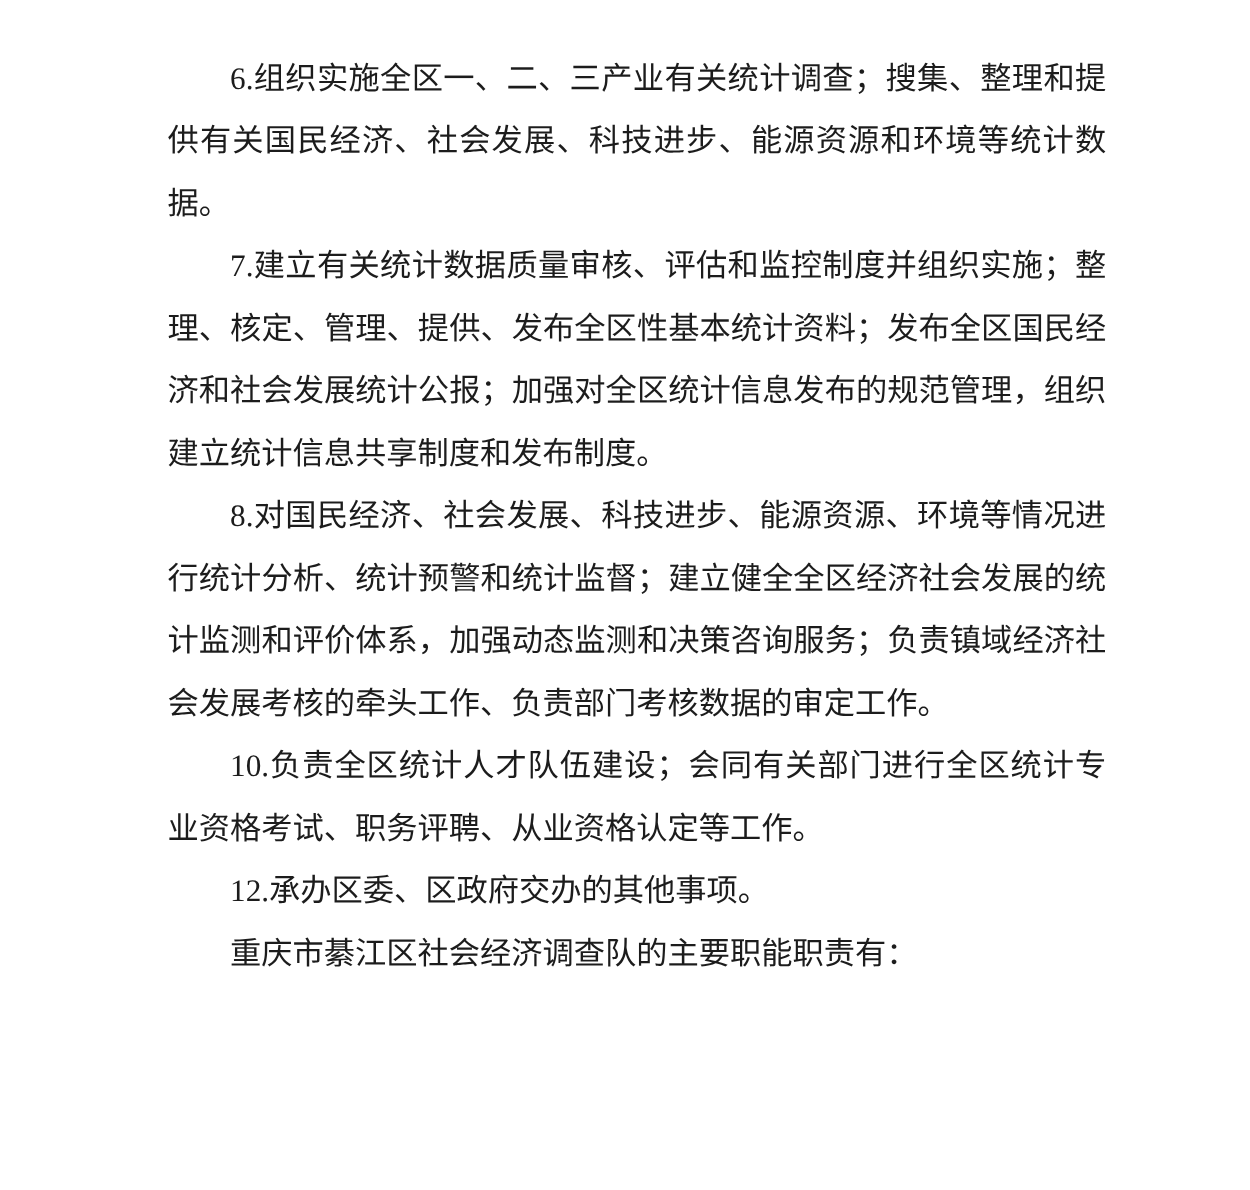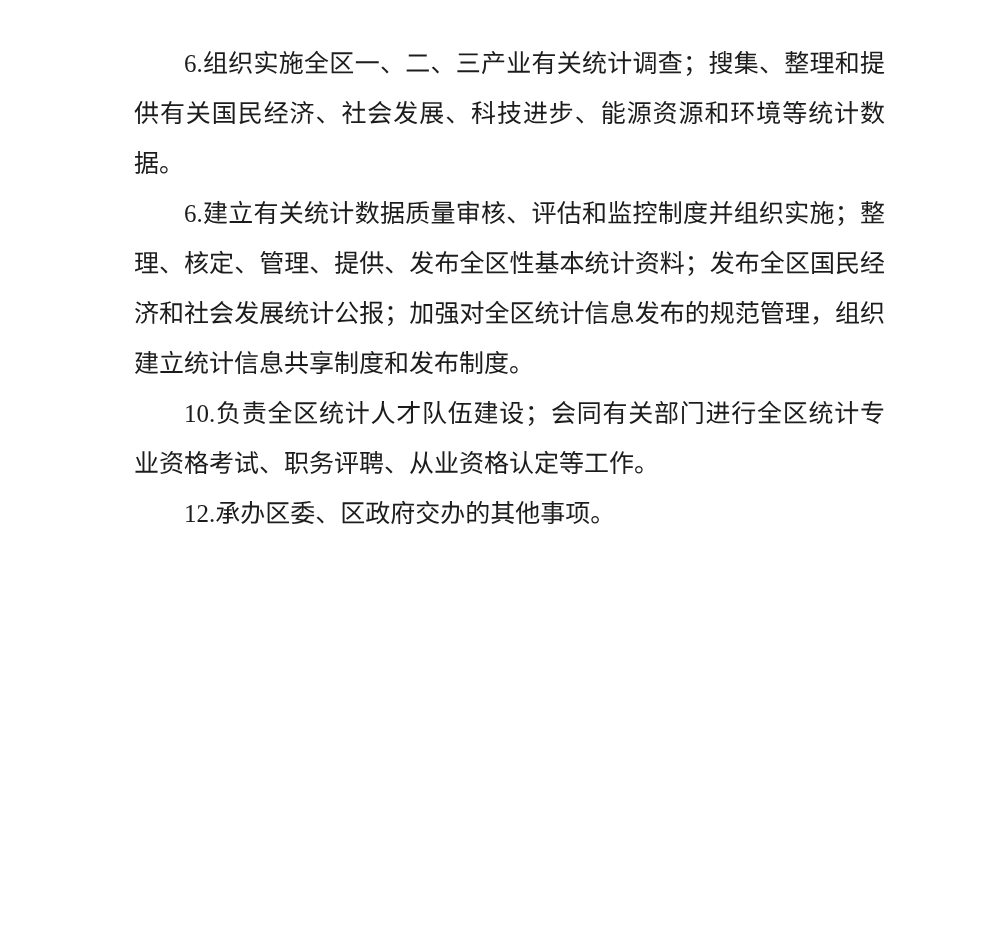--- a/index.html
+++ b/index.html
@@ -30,16 +30,18 @@
     text-justify: inter-ideograph;
     text-indent: 2em;
     word-break: break-all;
   }
 </style>
 </head>
 <body>
 
 <div class="page">
   <p class="para">6.组织实施全区一、二、三产业有关统计调查；搜集、整理和提供有关国民经济、社会发展、科技进步、能源资源和环境等统计数据。</p>
-  <p class="para">6.建立有关统计数据质量审核、评估和监控制度并组织实施；整理、核定、管理、提供、发布全区性基本统计资料；发布全区国民经济和社会发展统计公报；加强对全区统计信息发布的规范管理，组织建立统计信息共享制度和发布制度。</p>
+  <p class="para">7.建立有关统计数据质量审核、评估和监控制度并组织实施；整理、核定、管理、提供、发布全区性基本统计资料；发布全区国民经济和社会发展统计公报；加强对全区统计信息发布的规范管理，组织建立统计信息共享制度和发布制度。</p>
+  <p class="para">8.对国民经济、社会发展、科技进步、能源资源、环境等情况进行统计分析、统计预警和统计监督；建立健全全区经济社会发展的统计监测和评价体系，加强动态监测和决策咨询服务；负责镇域经济社会发展考核的牵头工作、负责部门考核数据的审定工作。</p>
   <p class="para">10.负责全区统计人才队伍建设；会同有关部门进行全区统计专业资格考试、职务评聘、从业资格认定等工作。</p>
   <p class="para">12.承办区委、区政府交办的其他事项。</p>
+  <p class="para">重庆市綦江区社会经济调查队的主要职能职责有：</p>
 </div>
 
 </body></html>

